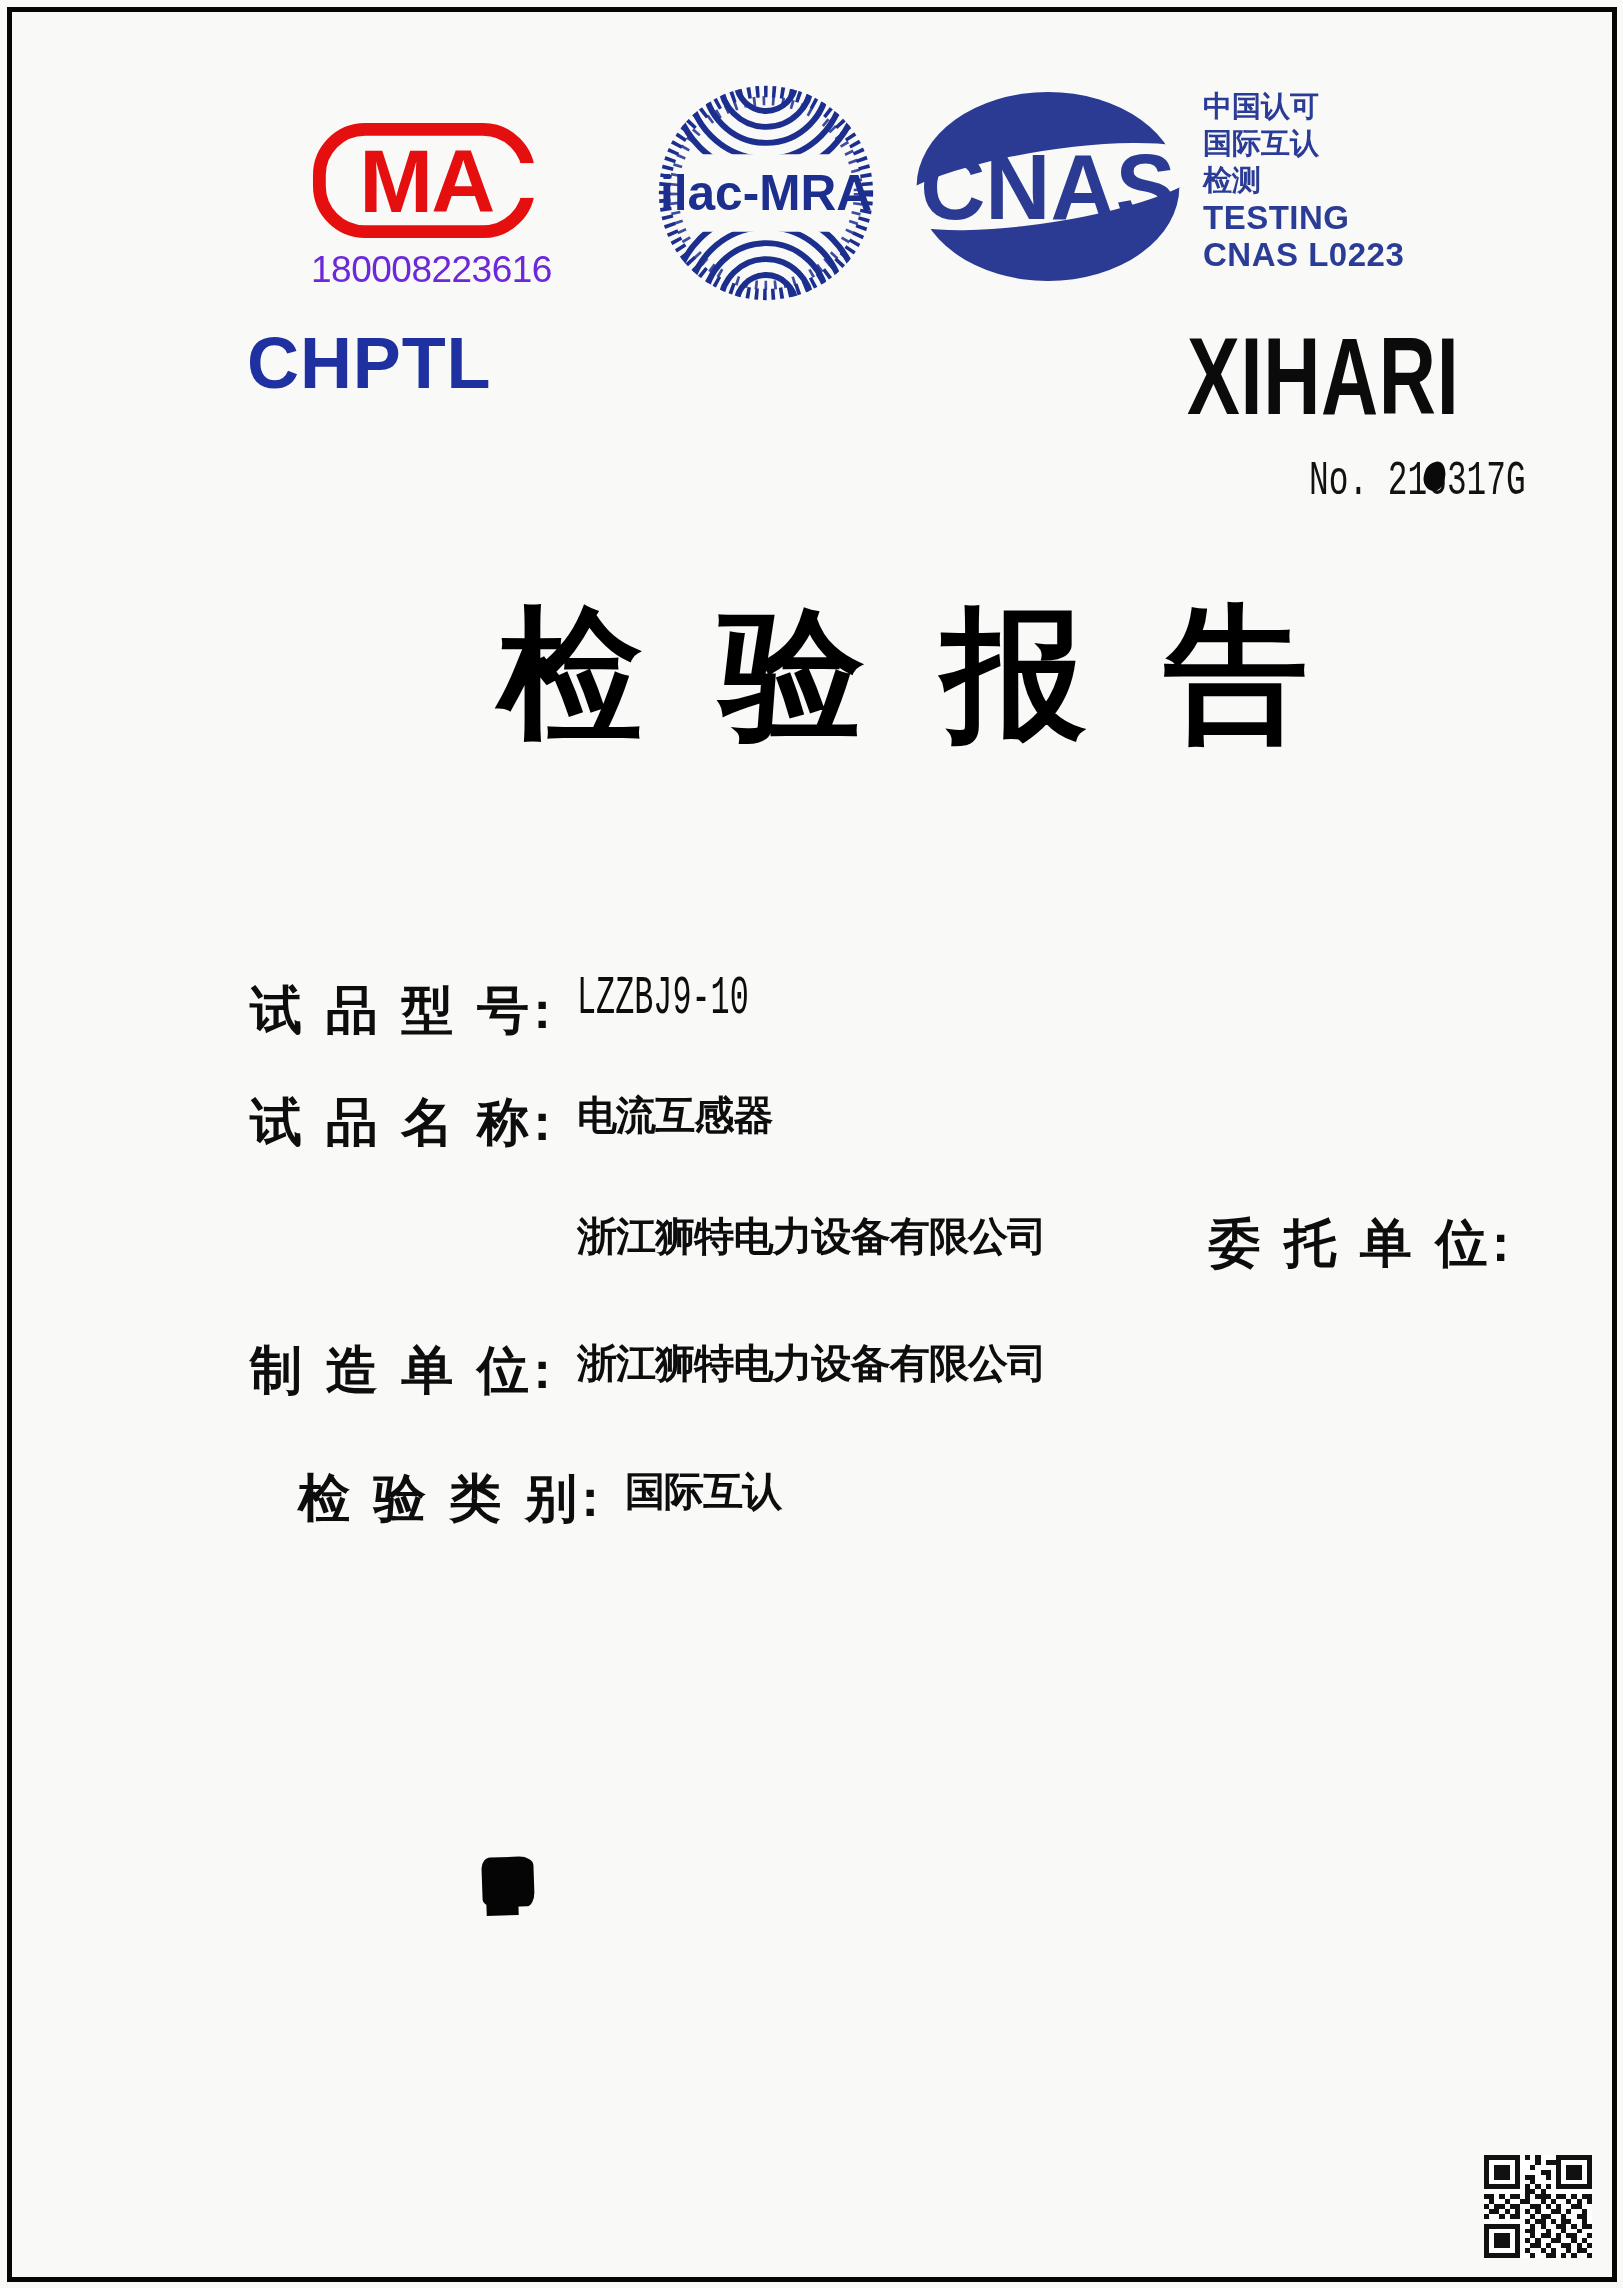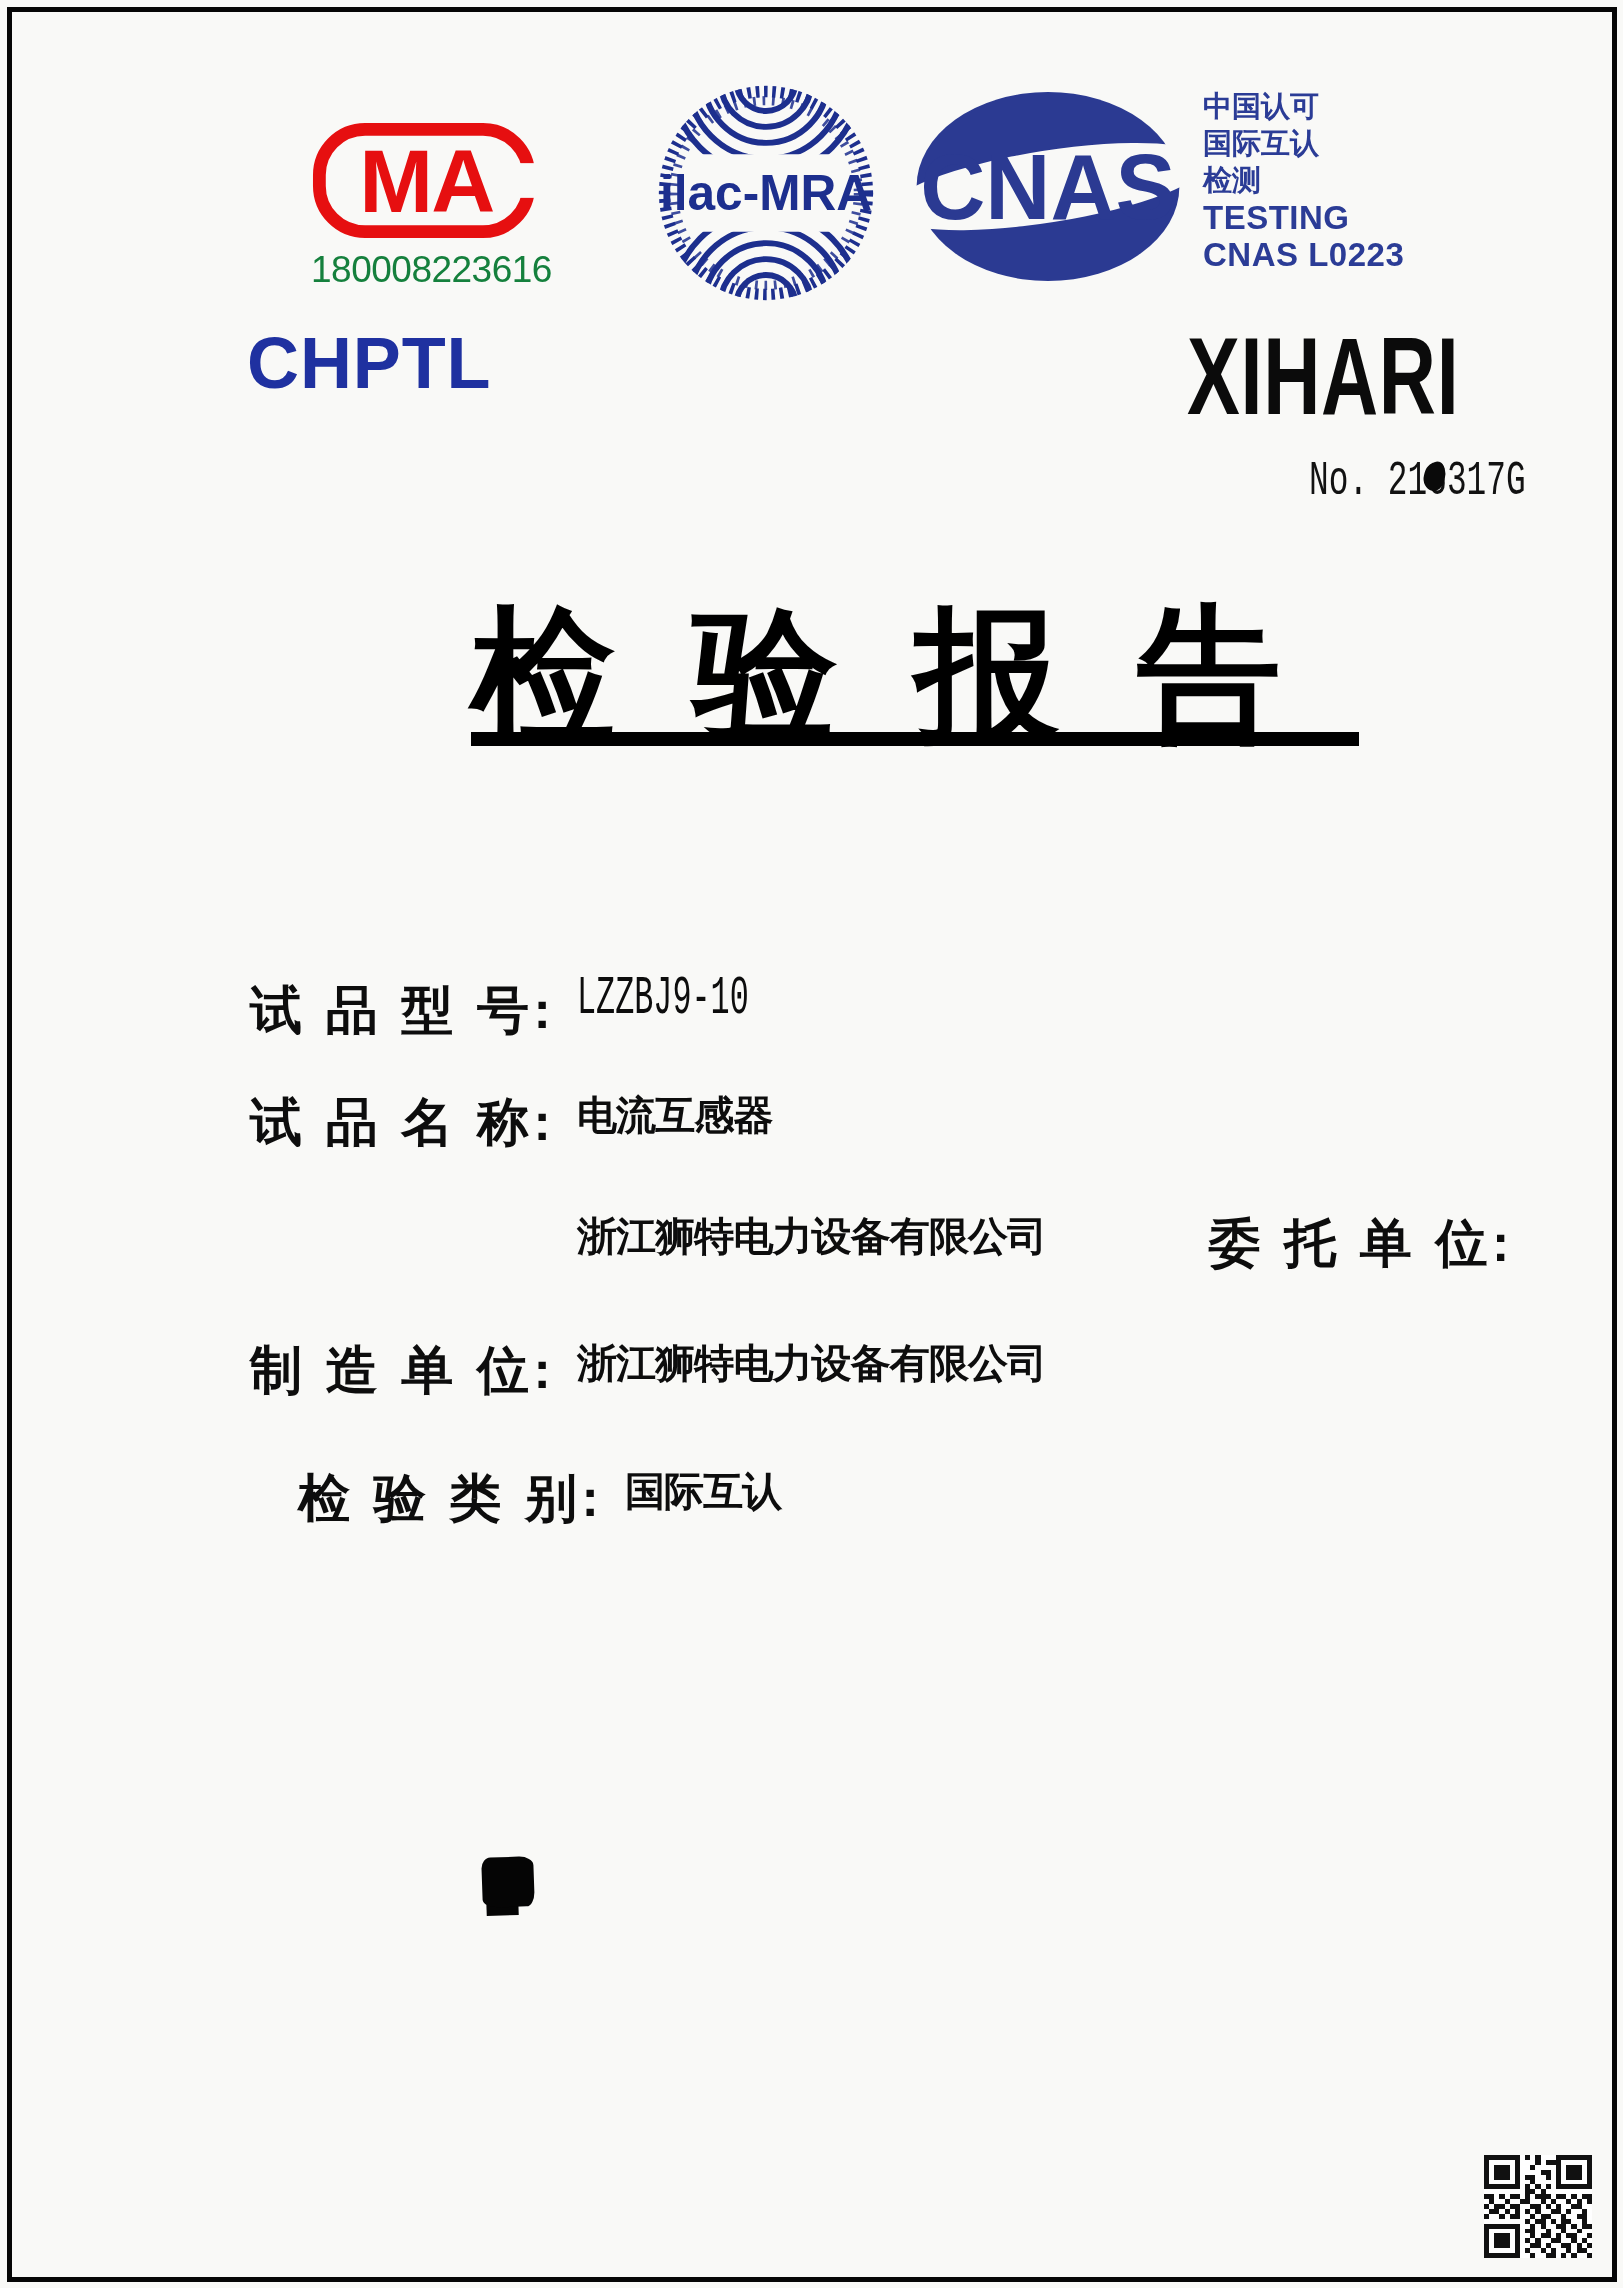--- a/index.html
+++ b/index.html
@@ -8,21 +8,21 @@
     background:#f9f9f7;
     font-family:"Liberation Sans","DejaVu Sans",sans-serif;
     color:#111;overflow:hidden;
   }
   .frame{position:absolute;inset:7.3px;border:5.5px solid #060606;pointer-events:none;}
 
   
   .cma-logo{position:absolute;left:312px;top:122px;width:225px;height:117px;}
   .cma-number{
     position:absolute;left:311px;top:249px;width:228px;text-align:center;
-    font-size:37px;letter-spacing:-0.5px;color:#15803d;white-space:nowrap;
+    font-size:37px;letter-spacing:-0.5px;color:#6d28d9;white-space:nowrap;
   }
   .chptl{
     position:absolute;left:247px;top:322px;
     font-size:72px;font-weight:bold;color:#1f31a0;letter-spacing:0.9px;white-space:nowrap;
   }
   .ilac-seal{position:absolute;left:652px;top:79px;width:228px;height:228px;}
   .cnas-logo{position:absolute;left:913px;top:90px;width:270px;height:194px;}
   .cnas-text{
     position:absolute;left:1203px;top:88px;color:#2b3c96;font-weight:bold;
     line-height:37px;white-space:nowrap;
@@ -41,23 +41,23 @@
     font-size:49px;color:#121212;white-space:nowrap;
     transform:scaleX(0.67);transform-origin:0 50%;
   }
   .ink-blot{
     position:absolute;left:1424px;top:462px;width:21px;height:29px;background:#0a0a0a;
     border-radius:55% 45% 50% 60%/50% 55% 45% 50%;transform:rotate(14deg);
   }
 
   
   .title{
-    position:absolute;left:471px;top:596px;
+    position:absolute;left:498px;top:596px;
     font-size:144px;font-weight:bold;letter-spacing:78px;line-height:1.1;
-    color:#000;white-space:nowrap;text-decoration:underline;
+    color:#000;white-space:nowrap;
   }
 
   
   .field-row{position:absolute;left:250px;right:110px;white-space:nowrap;}
   .field-label{
     font-size:52px;font-weight:bold;letter-spacing:4.6px;color:#0d0d0d;
   }
   .field-value{
     position:absolute;left:327px;top:0;
     font-size:40px;font-weight:bold;letter-spacing:-0.9px;color:#0d0d0d;white-space:nowrap;

